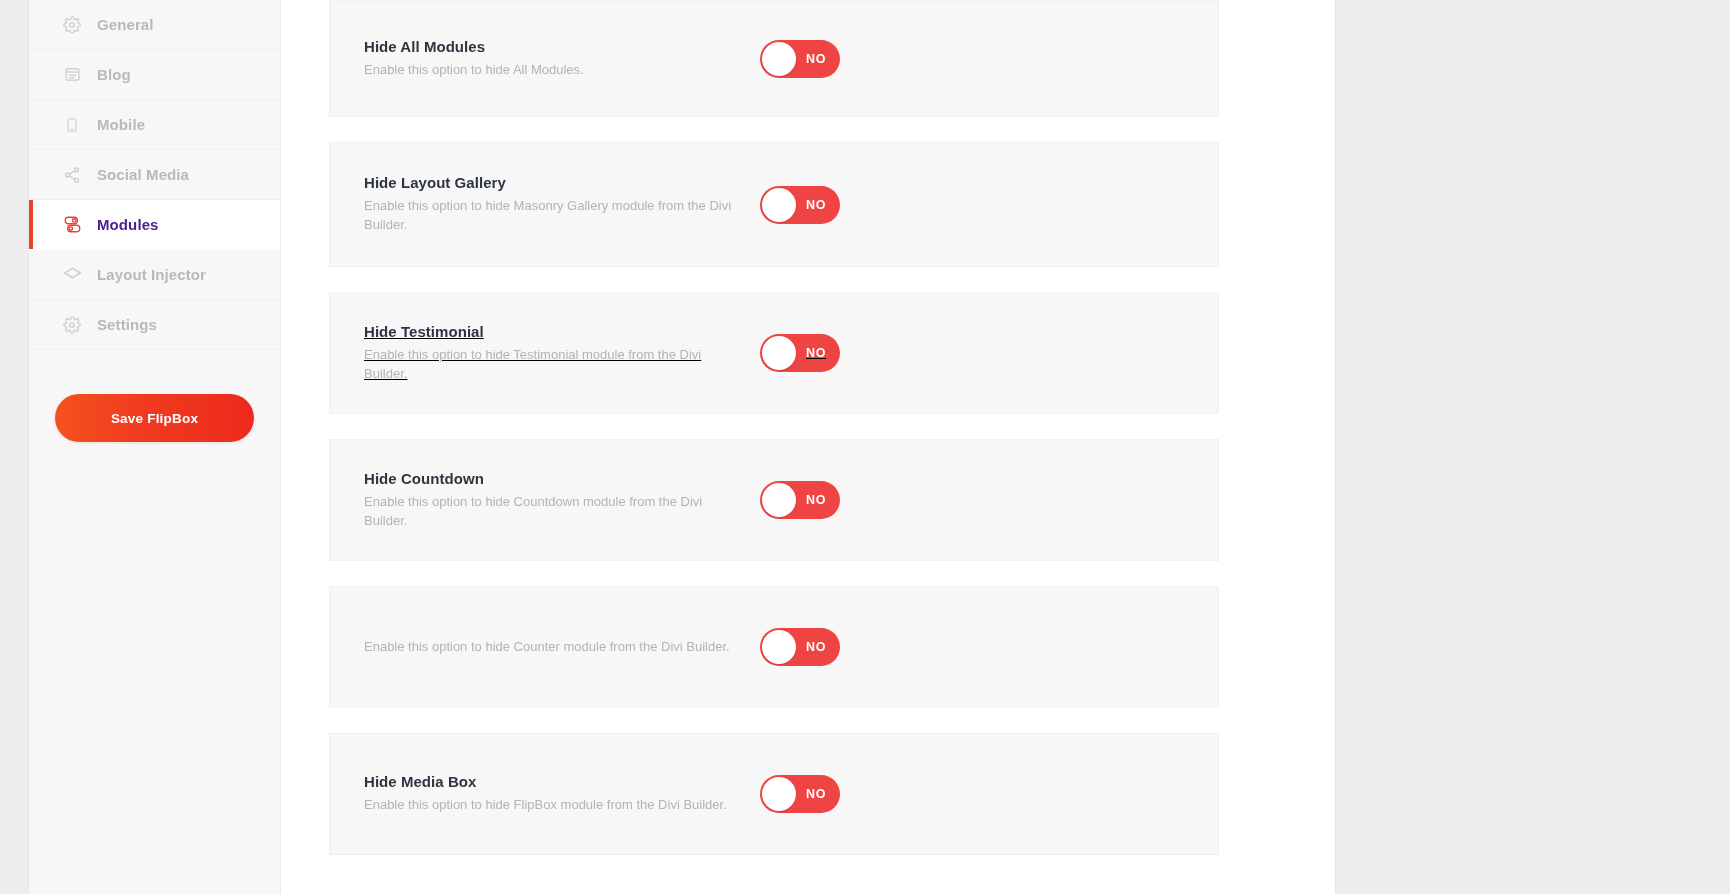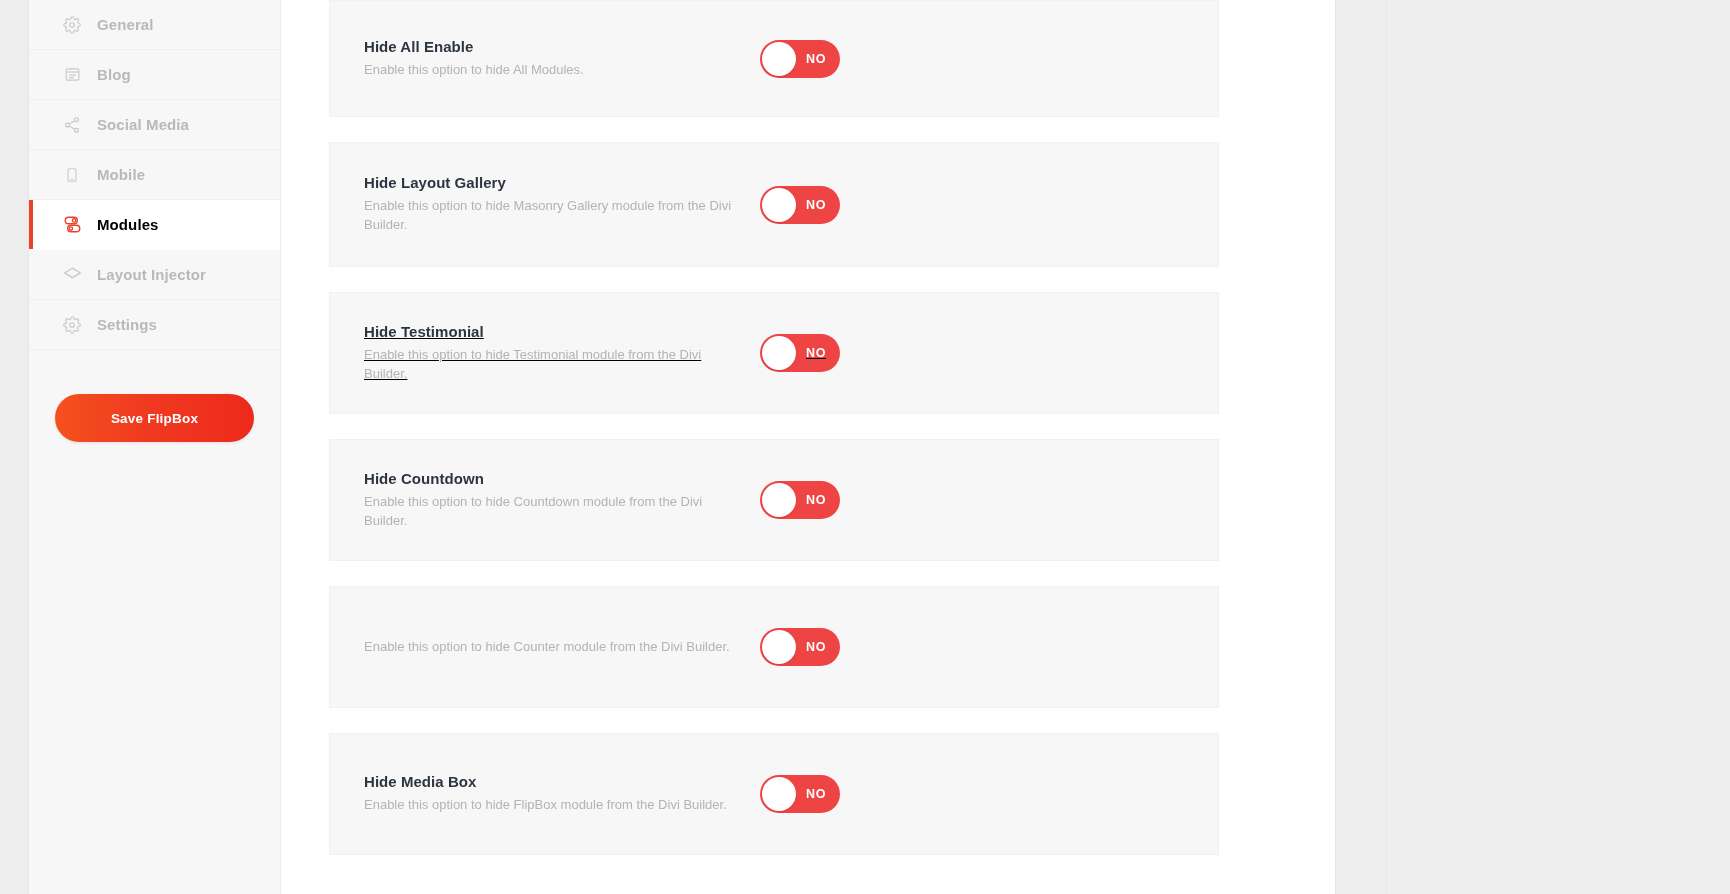--- a/index.html
+++ b/index.html
@@ -76,21 +76,21 @@
     border-bottom-color: #ffffff;
   }
   .nav-item.active::before {
     content: "";
     position: absolute;
     left: 0; top: 0; bottom: 0;
     width: 4px;
     background: #e8432c;
   }
   .nav-item.active .nav-label {
-    color: #000000;
+    color: #4c1d95;
   }
   .nav-item.active .nav-icon { color: #e8432c; }
 
   
   .save-zone {
     padding: 44px 26px 0 26px;
     background: #f7f7f7;
     height: calc(100% - 350px);
   }
   .save-button {
@@ -229,41 +229,41 @@
             <line x1="3" y1="8.5" x2="21" y2="8.5"></line>
             <line x1="7" y1="13" x2="17" y2="13"></line>
             <line x1="7" y1="16.5" x2="14" y2="16.5"></line>
           </svg>
         </span>
         <span class="nav-label">Blog</span>
       </li>
 
       <li class="nav-item">
         <span class="nav-icon">
+          <svg width="16" height="16" viewBox="0 0 24 24" fill="none" stroke="currentColor" stroke-width="1.6">
+            <rect x="6" y="2.5" width="12" height="19" rx="2"></rect>
+            <line x1="10" y1="18.5" x2="14" y2="18.5"></line>
+          </svg>
+        </span>
+        <span class="nav-label">Mobile</span>
+      </li>
+
+      <li class="nav-item">
+        <span class="nav-icon">
           <svg width="18" height="18" viewBox="0 0 24 24" fill="none" stroke="currentColor" stroke-width="1.6">
             <circle cx="18" cy="5" r="2.6"></circle>
             <circle cx="6" cy="12" r="2.6"></circle>
             <circle cx="18" cy="19" r="2.6"></circle>
             <line x1="8.3" y1="10.7" x2="15.7" y2="6.3"></line>
             <line x1="8.3" y1="13.3" x2="15.7" y2="17.7"></line>
           </svg>
         </span>
         <span class="nav-label">Social Media</span>
       </li>
 
-      <li class="nav-item">
-        <span class="nav-icon">
-          <svg width="16" height="16" viewBox="0 0 24 24" fill="none" stroke="currentColor" stroke-width="1.6">
-            <rect x="6" y="2.5" width="12" height="19" rx="2"></rect>
-            <line x1="10" y1="18.5" x2="14" y2="18.5"></line>
-          </svg>
-        </span>
-        <span class="nav-label">Mobile</span>
-      </li>
-
       <li class="nav-item active">
         <span class="nav-icon">
           <svg width="21" height="21" viewBox="0 0 26 26" fill="none" stroke="currentColor" stroke-width="1.7">
             <rect x="4" y="4" width="15" height="8" rx="4"></rect>
             <circle cx="15" cy="8" r="2.1"></circle>
             <rect x="7" y="14" width="15" height="8" rx="4"></rect>
             <circle cx="11" cy="18" r="2.1"></circle>
           </svg>
         </span>
         <span class="nav-label">Modules</span>
@@ -292,21 +292,21 @@
 
     <div class="save-zone">
       <button class="save-button">Save FlipBox</button>
     </div>
   </nav>
 
   <main class="content-col">
 
     <div class="option-row" style="height:117px;">
       <div class="row-text">
-        <div class="row-title">Hide All Enable</div>
+        <div class="row-title">Hide All Modules</div>
         <div class="row-desc">Enable this option to hide All Modules.</div>
       </div>
       <div class="toggle-wrap">
         <div class="toggle">
           <span class="knob"></span>
           <span class="toggle-label">NO</span>
         </div>
       </div>
     </div>
 

